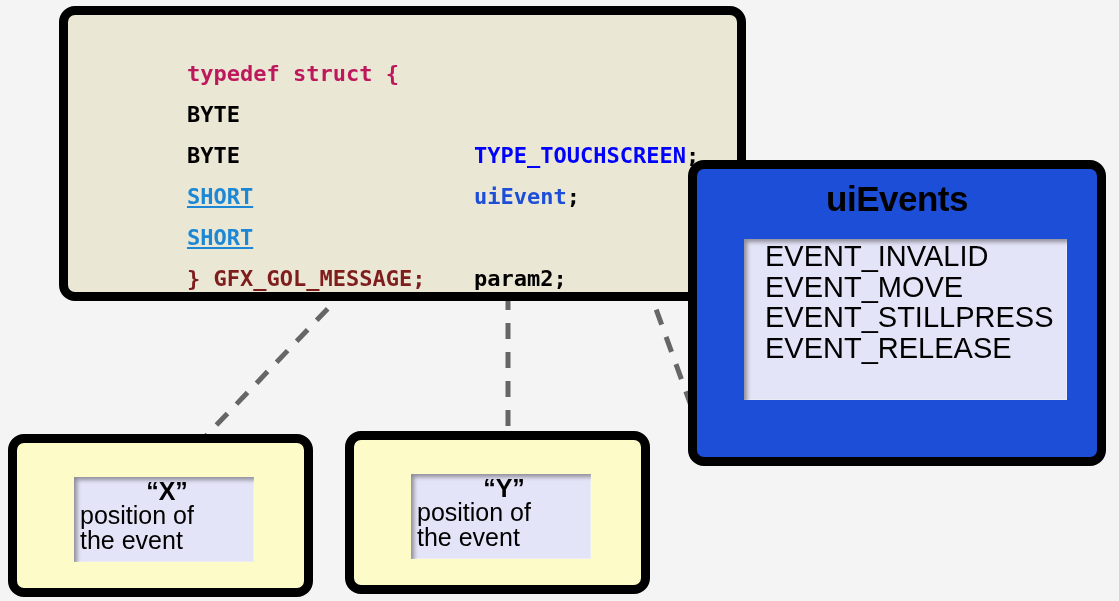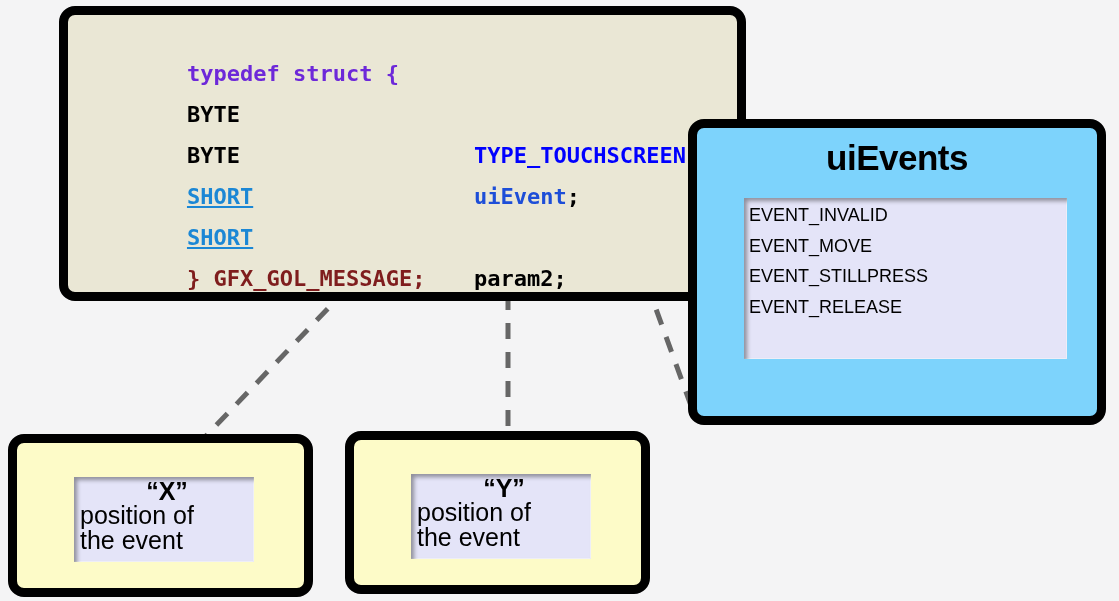--- a/index.html
+++ b/index.html
@@ -99,24 +99,25 @@
   #uievents-list {
     left: 47px;
     top: 70px;
     width: 323px;
     height: 161px;
     padding: 2px 0 0 5px;
     box-sizing: border-box;
   }
   .event-item {
     font-family: "Liberation Sans", sans-serif;
-    font-size: 18px;
+    font-size: 29px;
     line-height: 30.5px;
     color: #000;
     white-space: pre;
+    padding-left: 16px;
   }
 
   
   .note-panel {
     background: #fdfbc8;
   }
   #note-x { left: 8px;  top: 434px; width: 305px; height: 163px; }
   #note-y { left: 345px; top: 431px; width: 305px; height: 163px; }
 
   .note-inner {
@@ -160,21 +161,21 @@
 
     <path d="M 448 183 L 205 437" fill="none" stroke="#666666" stroke-width="5" stroke-dasharray="16 13" stroke-linecap="butt"></path>
 
     <path d="M 508 236 L 508 434" fill="none" stroke="#666666" stroke-width="5" stroke-dasharray="16 13" stroke-linecap="butt"></path>
   </svg>
 
   <div class="panel" id="struct-panel" style="background: rgb(234, 231, 213);">
     <div class="code-body">
 
       <div class="code-line" style="top:-3px;">
-        <span class="tok-kw-dark" style="color: #6d28d9;">typedef struct {</span>
+        <span class="tok-kw-dark" style="color: #be185d;">typedef struct {</span>
       </div>
 
       <div class="code-line" style="top:38px;">
         <span class="tok-plain" style="color: rgb(0, 0, 0);">BYTE</span>
         <span class="col2"><span class="tok-name-blue" style="color: rgb(0, 0, 255);">TYPE_TOUCHSCREEN</span><span class="tok-plain">;</span></span>
       </div>
 
       <div class="code-line" style="top:79px;">
         <span class="tok-plain" style="color: rgb(0, 0, 0);">BYTE</span>
         <span class="col2"><span class="tok-plain" style="color: #1d4ed8;">uiEvent</span><span class="tok-plain">;</span></span>
@@ -189,21 +190,21 @@
         <span class="col2"><span class="tok-plain" style="color: rgb(0, 0, 0);">param2</span><span class="tok-plain">;</span></span>
       </div>
 
       <div class="code-line" style="top:202px;">
         <span class="tok-plain" style="color: #7f1d1d;">} GFX_GOL_MESSAGE;</span>
       </div>
 
     </div>
   </div>
 
-  <div class="panel" id="uievents-panel" style="background: #7dd3fc;">
+  <div class="panel" id="uievents-panel" style="background: #1d4ed8; margin-top: 41px;">
     <div id="uievents-title">uiEvents</div>
     <div class="inset-box" id="uievents-list" style="background: rgb(228, 228, 248);">
       <div class="event-item">EVENT_INVALID</div>
       <div class="event-item">EVENT_MOVE</div>
       <div class="event-item">EVENT_STILLPRESS</div>
       <div class="event-item">EVENT_RELEASE</div>
     </div>
   </div>
 
   <div class="panel note-panel" id="note-x" style="background: rgb(253, 251, 200);">

